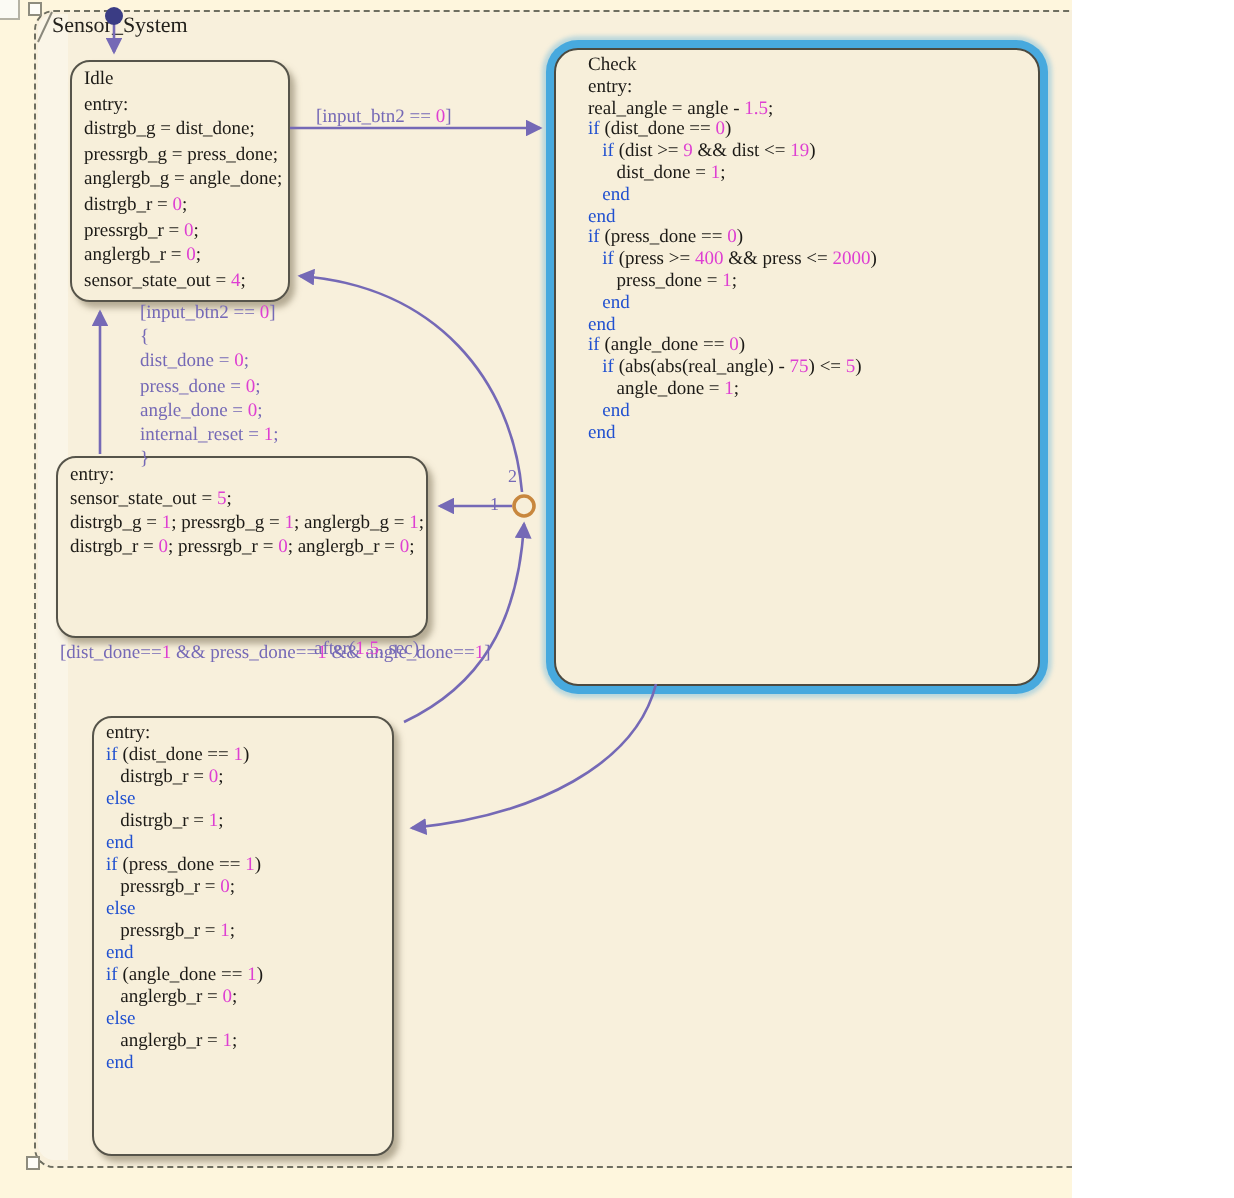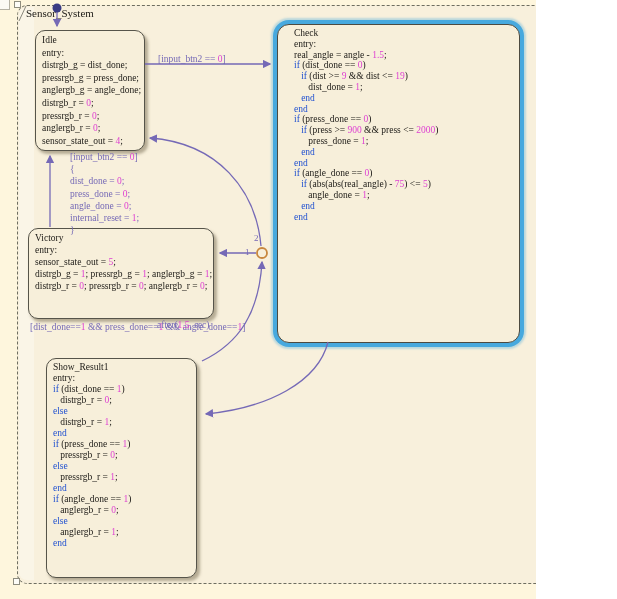--- a/index.html
+++ b/index.html
@@ -85,41 +85,39 @@
   <div class="state check selected" style="left:277px; top:24px; width:243px; height:319px;" data-interactable="true">
     <span class="state-title" data-interactable="false">Check</span>
     <div class="state-code" data-interactable="false">entry:
 real_angle = angle - <span class="num">1.5</span>;
 <span class="kw">if</span> (dist_done == <span class="num">0</span>)
    <span class="kw">if</span> (dist &gt;= <span class="num">9</span> &amp;&amp; dist &lt;= <span class="num">19</span>)
       dist_done = <span class="num">1</span>;
    <span class="kw">end</span>
 <span class="kw">end</span>
 <span class="kw">if</span> (press_done == <span class="num">0</span>)
-   <span class="kw">if</span> (press &gt;= <span class="num">900</span> &amp;&amp; press &lt;= <span class="num">2000</span>)
+   <span class="kw">if</span> (press &gt;= <span class="num">400</span> &amp;&amp; press &lt;= <span class="num">2000</span>)
       press_done = <span class="num">1</span>;
    <span class="kw">end</span>
 <span class="kw">end</span>
 <span class="kw">if</span> (angle_done == <span class="num">0</span>)
    <span class="kw">if</span> (abs(abs(real_angle) - <span class="num">75</span>) &lt;= <span class="num">5</span>)
       angle_done = <span class="num">1</span>;
    <span class="kw">end</span>
 <span class="kw">end</span></div>
   </div>
 
   <div class="state victory" style="left:28px; top:228px; width:186px; height:91px;" data-interactable="true">
-    <span class="state-title" data-interactable="false">Victory</span>
     <div class="state-code" data-interactable="false">entry:
 sensor_state_out = <span class="num">5</span>;
 distrgb_g = <span class="num">1</span>; pressrgb_g = <span class="num">1</span>; anglergb_g = <span class="num">1</span>;
 distrgb_r = <span class="num">0</span>; pressrgb_r = <span class="num">0</span>; anglergb_r = <span class="num">0</span>;</div>
   </div>
 
   <div class="state show" style="left:46px; top:358px; width:151px; height:220px;" data-interactable="true">
-    <span class="state-title" data-interactable="false">Show_Result1</span>
     <div class="state-code" data-interactable="false">entry:
 <span class="kw">if</span> (dist_done == <span class="num">1</span>)
    distrgb_r = <span class="num">0</span>;
 <span class="kw">else</span>
    distrgb_r = <span class="num">1</span>;
 <span class="kw">end</span>
 <span class="kw">if</span> (press_done == <span class="num">1</span>)
    pressrgb_r = <span class="num">0</span>;
 <span class="kw">else</span>
    pressrgb_r = <span class="num">1</span>;

